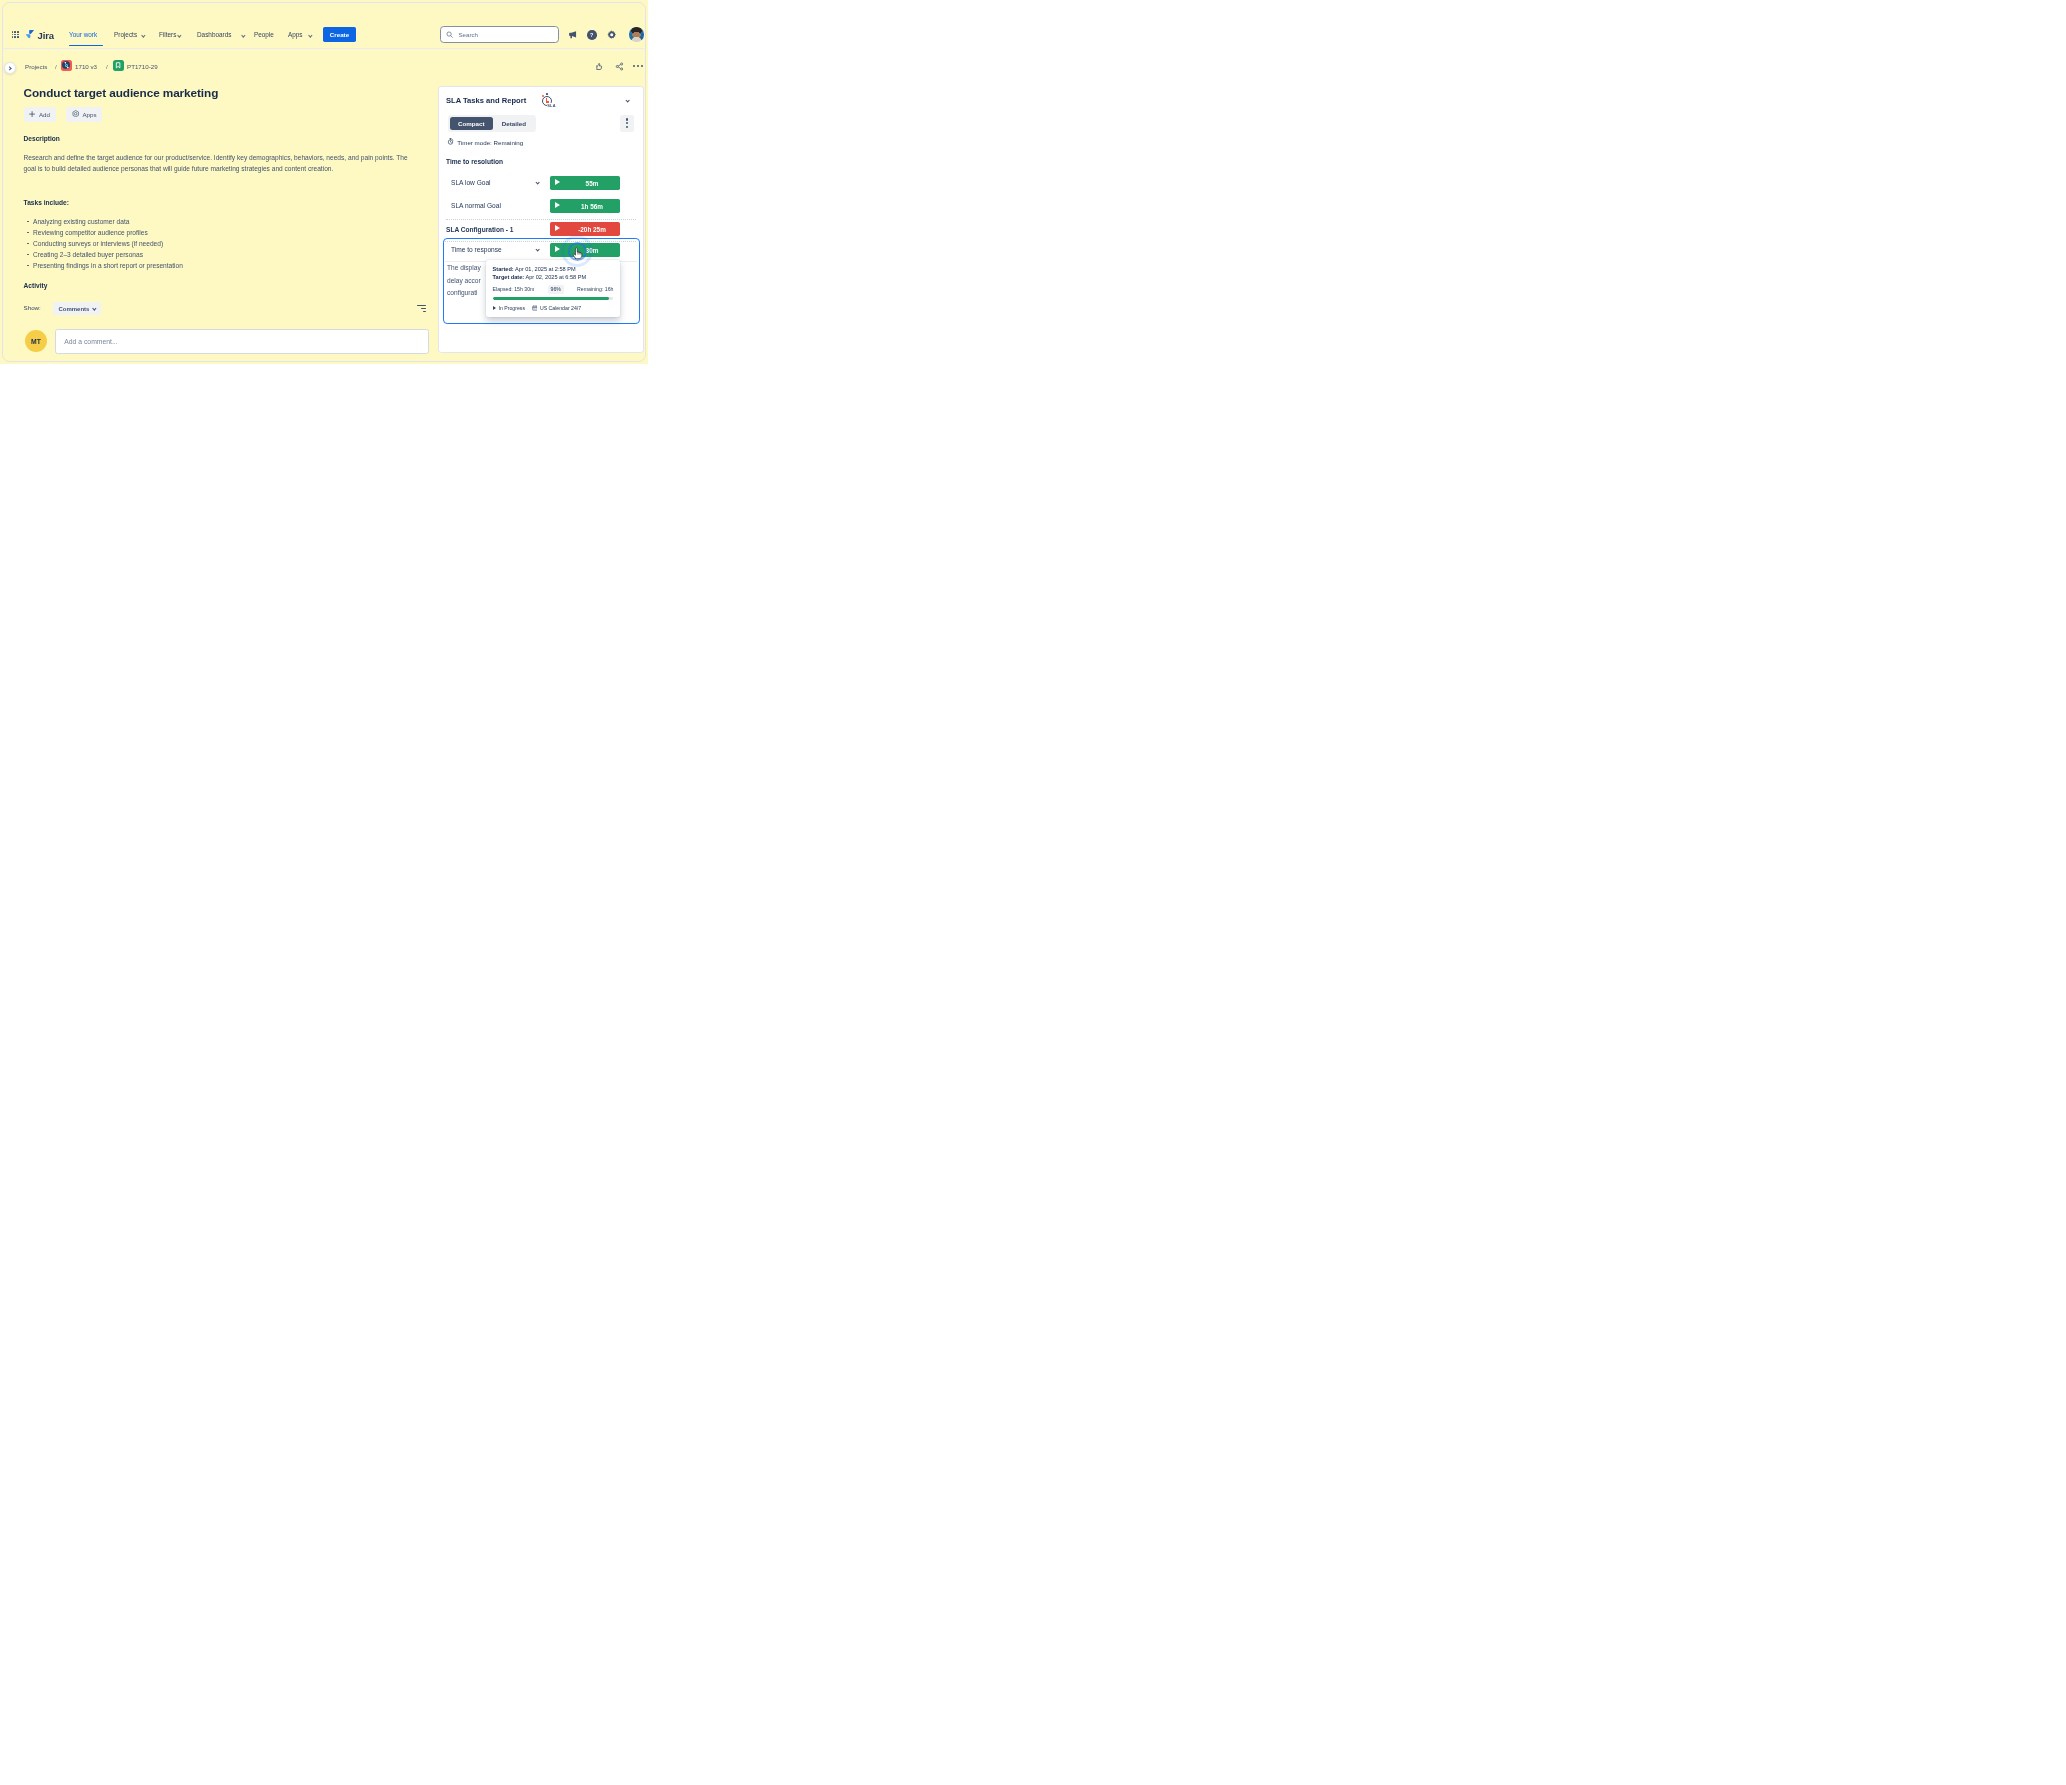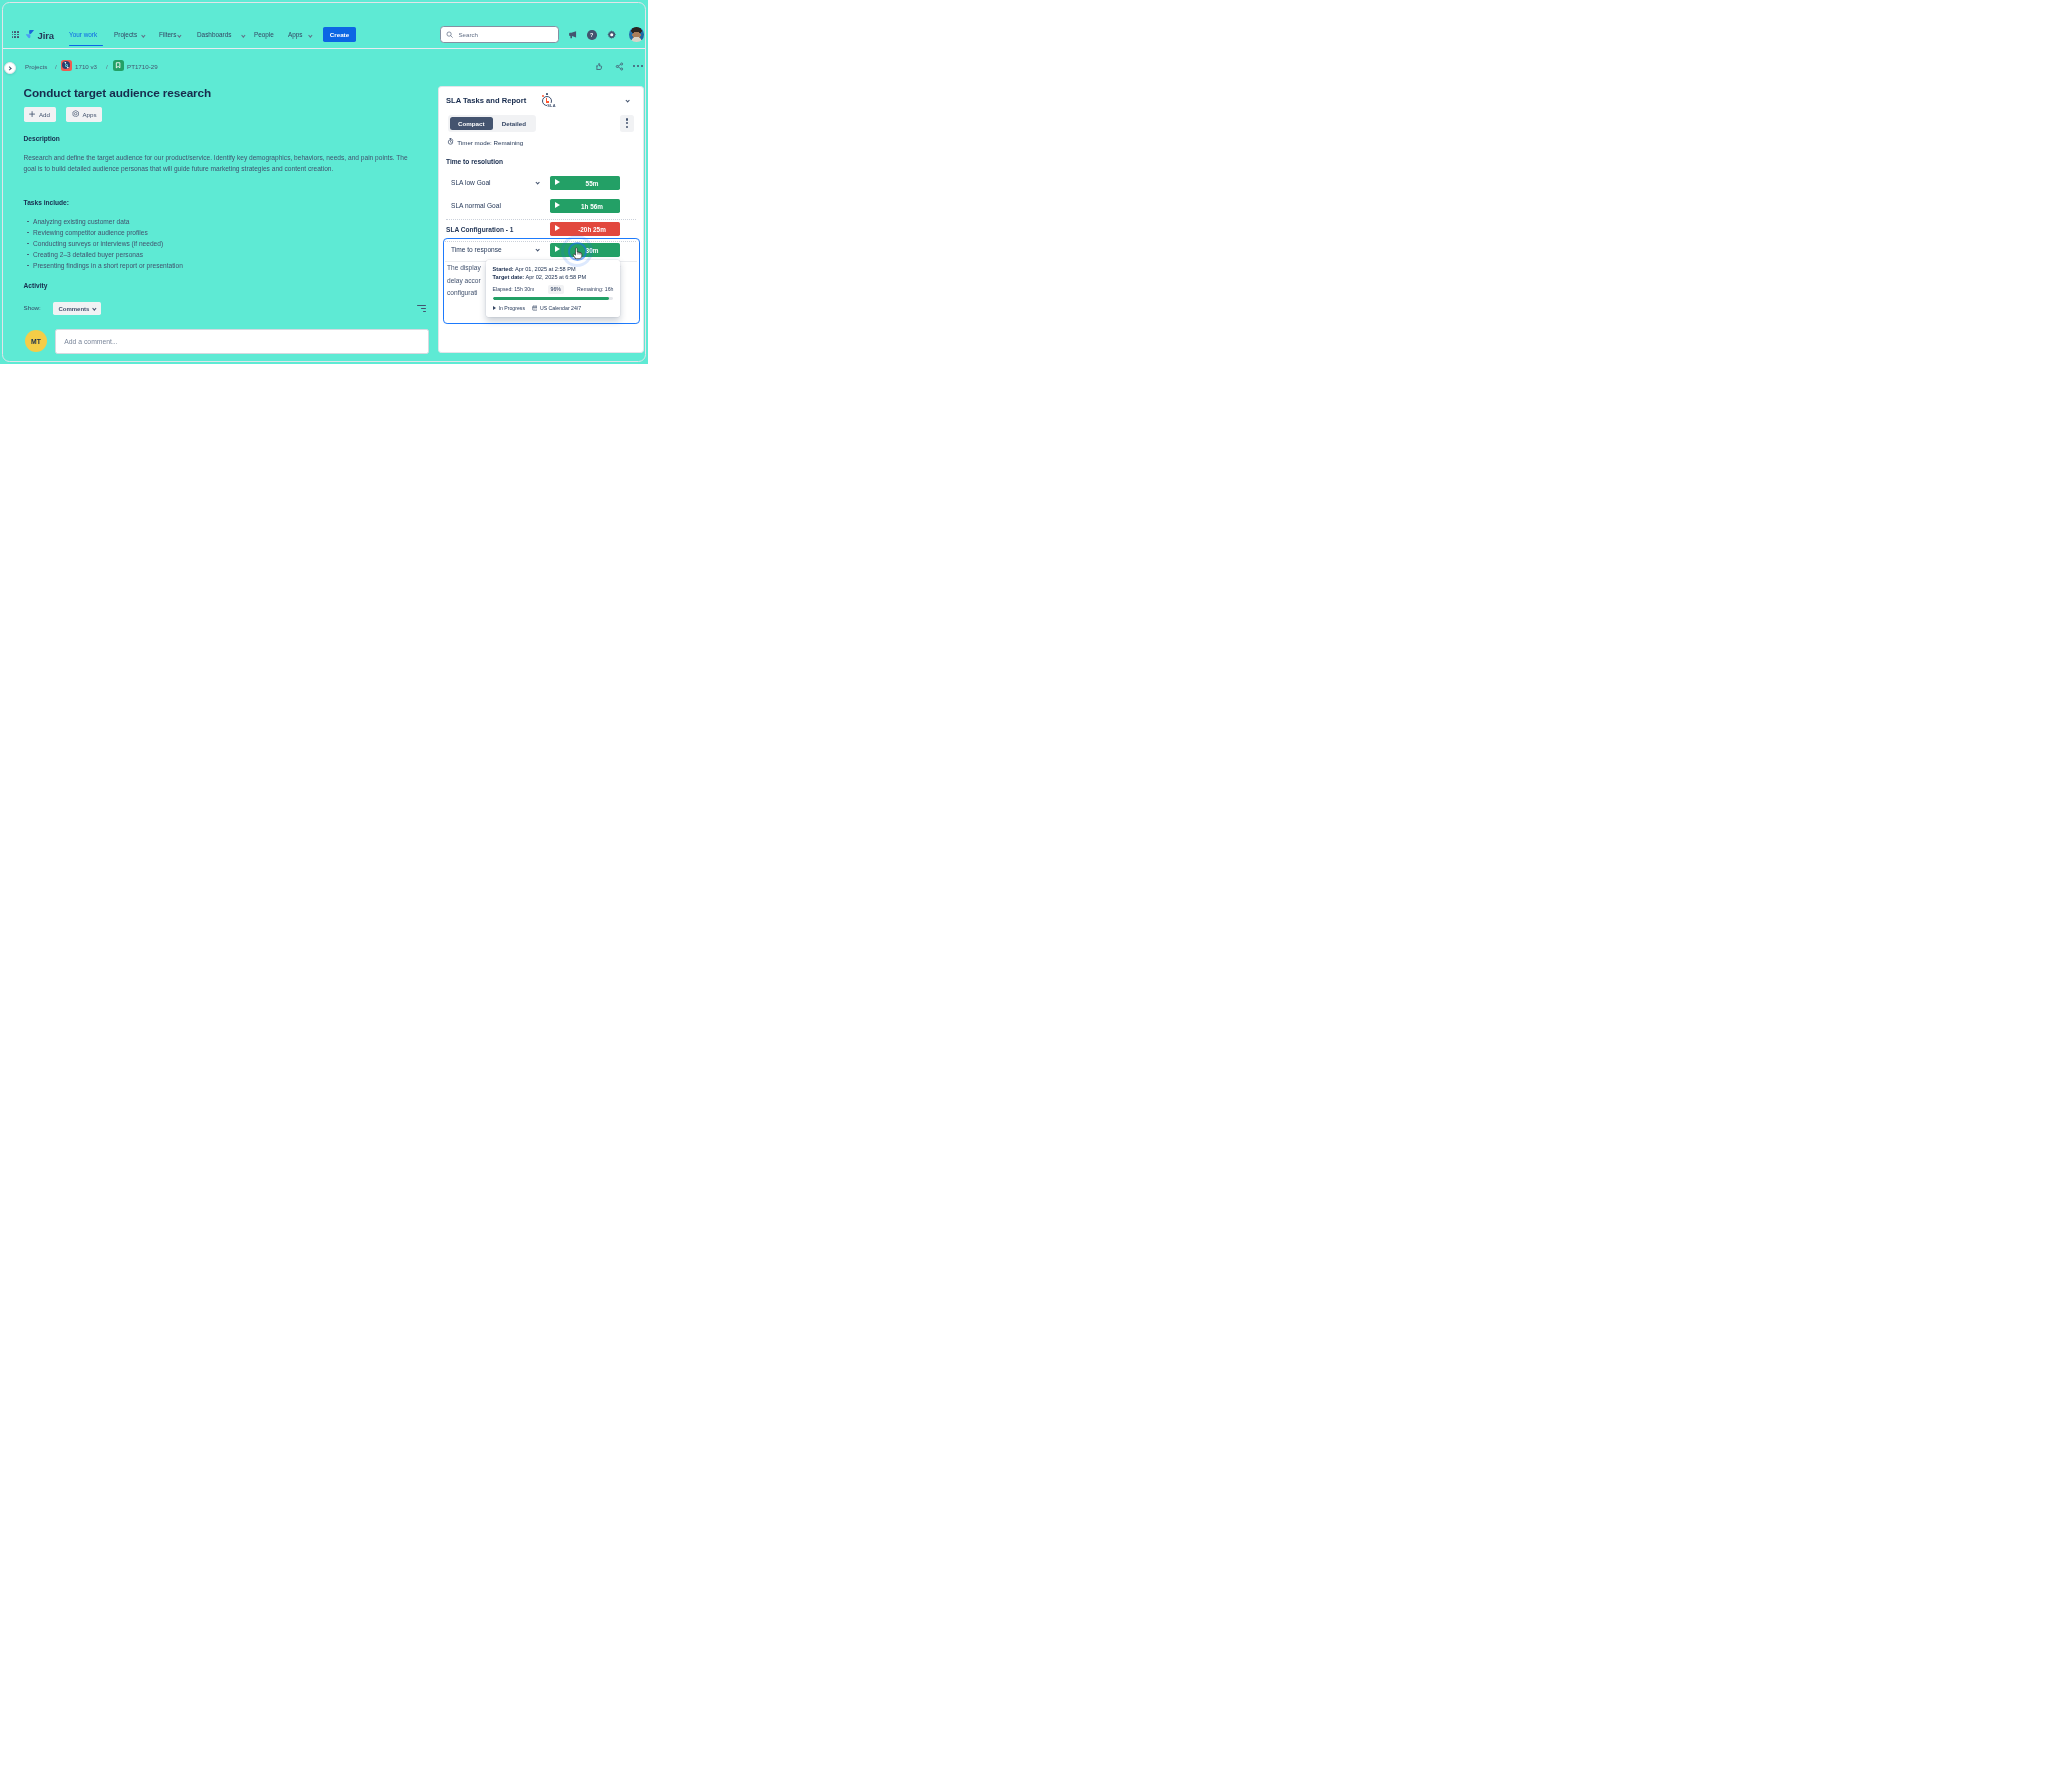--- a/index.html
+++ b/index.html
@@ -1,18 +1,18 @@
 <!DOCTYPE html>
 <html style="--green: #23A066; --red: #E2483D; --blue: #1D7AFC; --create_blue: #0C66E4; --navy: #172B4D; --body_text: #42526E; --muted: #626F86; --avatar_yellow: #F5CD47; --panel_border: #E3E5EA; --chip_bg: #F1F2F4; --seg_active: #44546F; --orange: #FF5630;font-size:6.6px"><head>
 <meta charset="utf-8">
 <style>
   * { box-sizing: border-box; margin: 0; padding: 0; }
   html,body { overflow:hidden; background:#fff; }
   body { font-family:"Liberation Sans", sans-serif; }
-  .stage { position:relative; width:648px; height:364px; background:#5eead4; }
+  .stage { position:relative; width:648px; height:364px; background:#fef9c3; }
   .abs { position:absolute; }
   .frame { position:absolute; inset:2.1px; border:0.8px solid #E2E4E9; border-radius:7.4px; pointer-events:none; z-index:26; }
   .navsep { position:absolute; left:2.9px; right:2.9px; top:48px; height:0.4px; background:#E9EBF0; }
 
   
   .navitem { position:absolute; top:31px; font-size:6.4px; font-weight:500; color:#344563; cursor:pointer; }
   .navitem.active { color:var(--create_blue); }
   .nav-underline { position:absolute; left:69px; top:45px; width:34px; height:1.2px; border-radius:0.8px; background:var(--create_blue); }
   .chev { display:inline-block; width:3.3px; height:3.3px; border-right:0.8px solid #626F86; border-bottom:0.8px solid #626F86; transform:rotate(45deg); }
   .chev.sm { width:2.7px; height:2.7px; border-width:0.7px; }
@@ -211,21 +211,21 @@
       </svg>
   </span>
   <span class="iconbtn" style="left:633px">
       <span class="hdots">
         <i></i>
         <i></i>
         <i></i>
       </span>
     </span>
 
-  <h1 class="page-title">Conduct target audience research</h1>
+  <h1 class="page-title">Conduct target audience marketing</h1>
 
   <button class="pill-btn" style="left:23.6px">
     <span><svg width="6.2" height="6.2" viewBox="0 0 15 15">
           <path d="M7.5 1.5v12M1.5 7.5h12" stroke="#42526E" stroke-width="2" stroke-linecap="round"></path>
         </svg></span>
     <span>Add</span>
   </button>
   <button class="pill-btn" style="left:66px">
     <span><svg width="7.4" height="7.4" viewBox="0 0 18 18">
           <path d="M9 1.3 15.7 5v8L9 16.7 2.3 13V5z" fill="none" stroke="#42526E" stroke-width="1.6" stroke-linejoin="round"></path>

